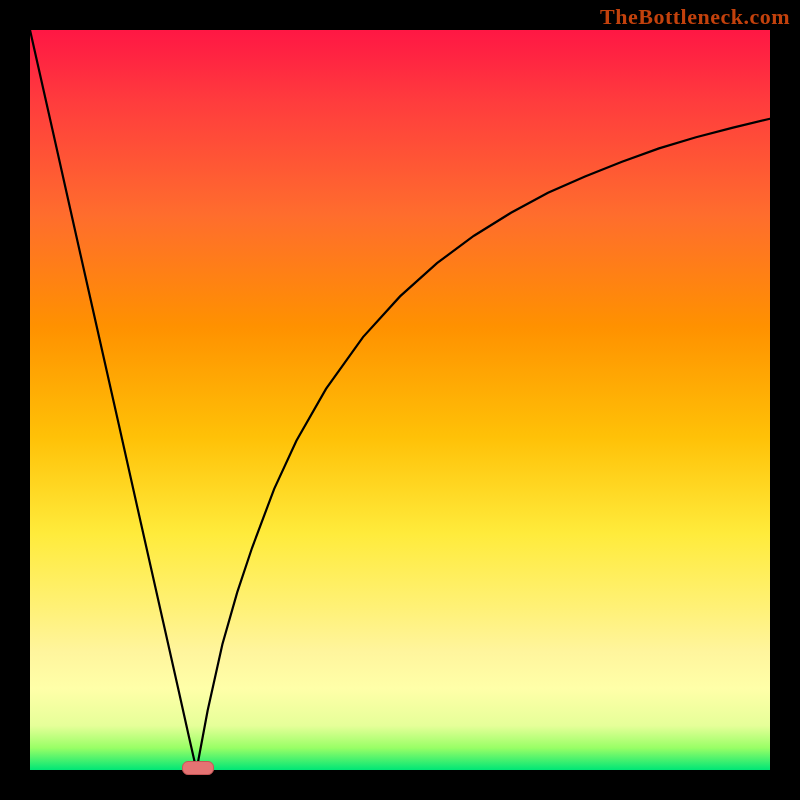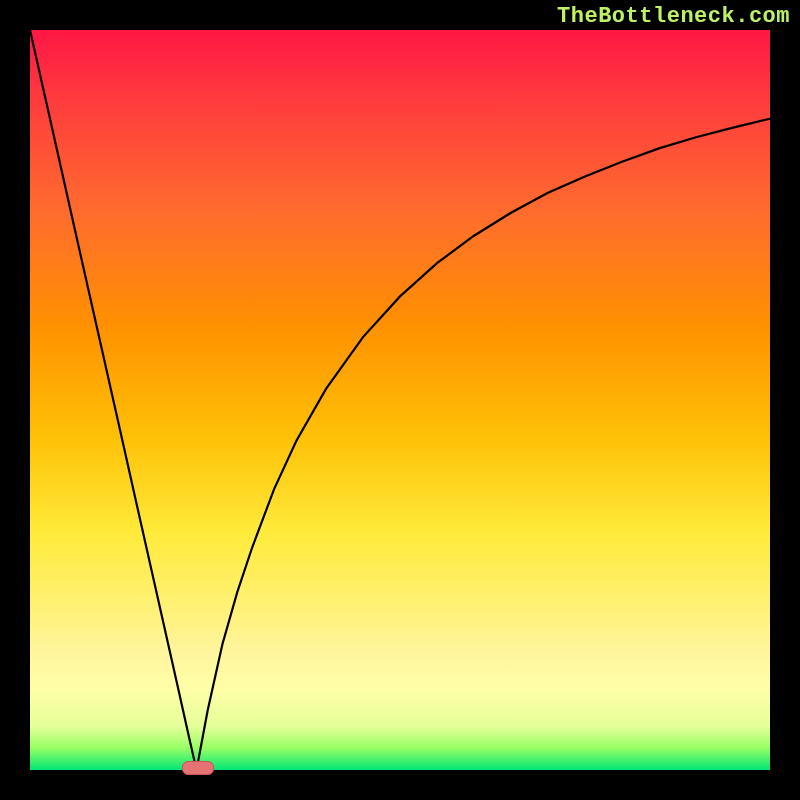--- a/index.html
+++ b/index.html
@@ -35,24 +35,24 @@
       #ffffa8 89%,
       #e6ff99 94%,
       #99ff66 97%,
       #00e676 100%
     );
   }
   .watermark {
     position: absolute;
     top: 4px;
     right: 10px;
-    font-family: Liberation Mono, monospace;
+    font-family: Liberation Serif, serif;
     font-size: 22px;
     font-weight: 600;
-    color: #bef264;
+    color: #c2410c;
     letter-spacing: 0.5px;
     user-select: none;
   }
   svg.curve {
     position: absolute;
     left: 0;
     top: 0;
     width: 740px;
     height: 740px;
     overflow: visible;

